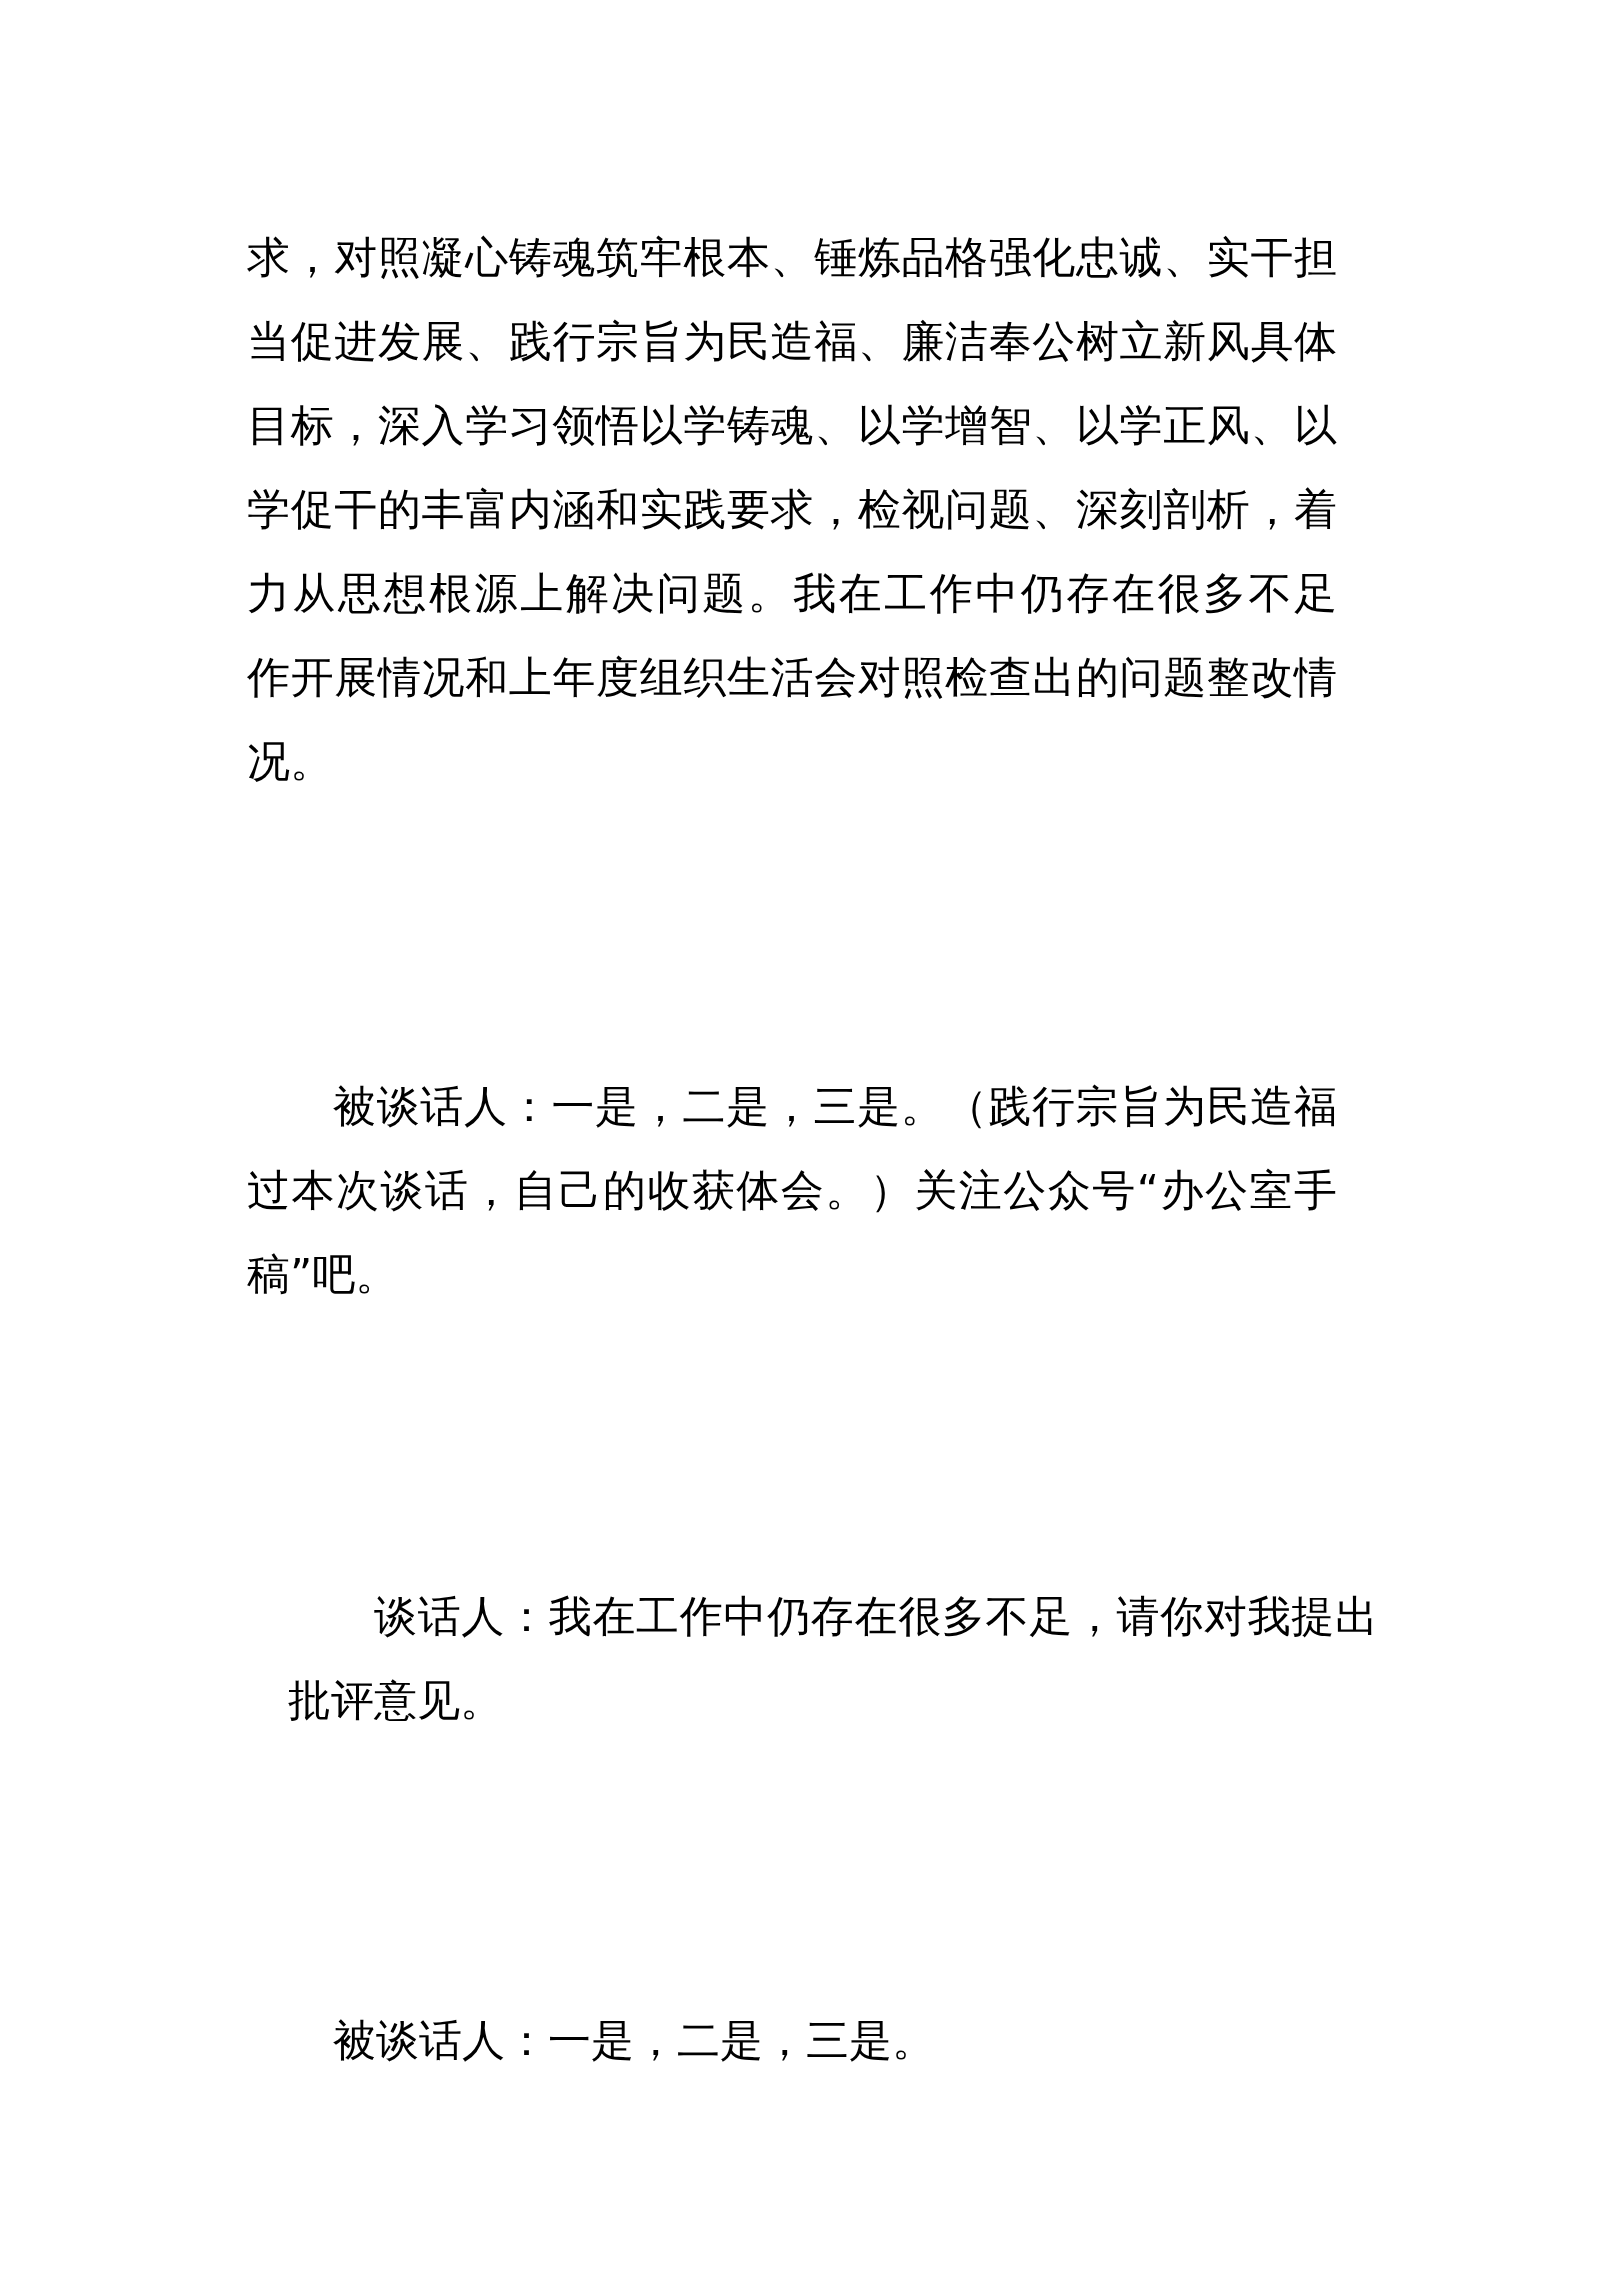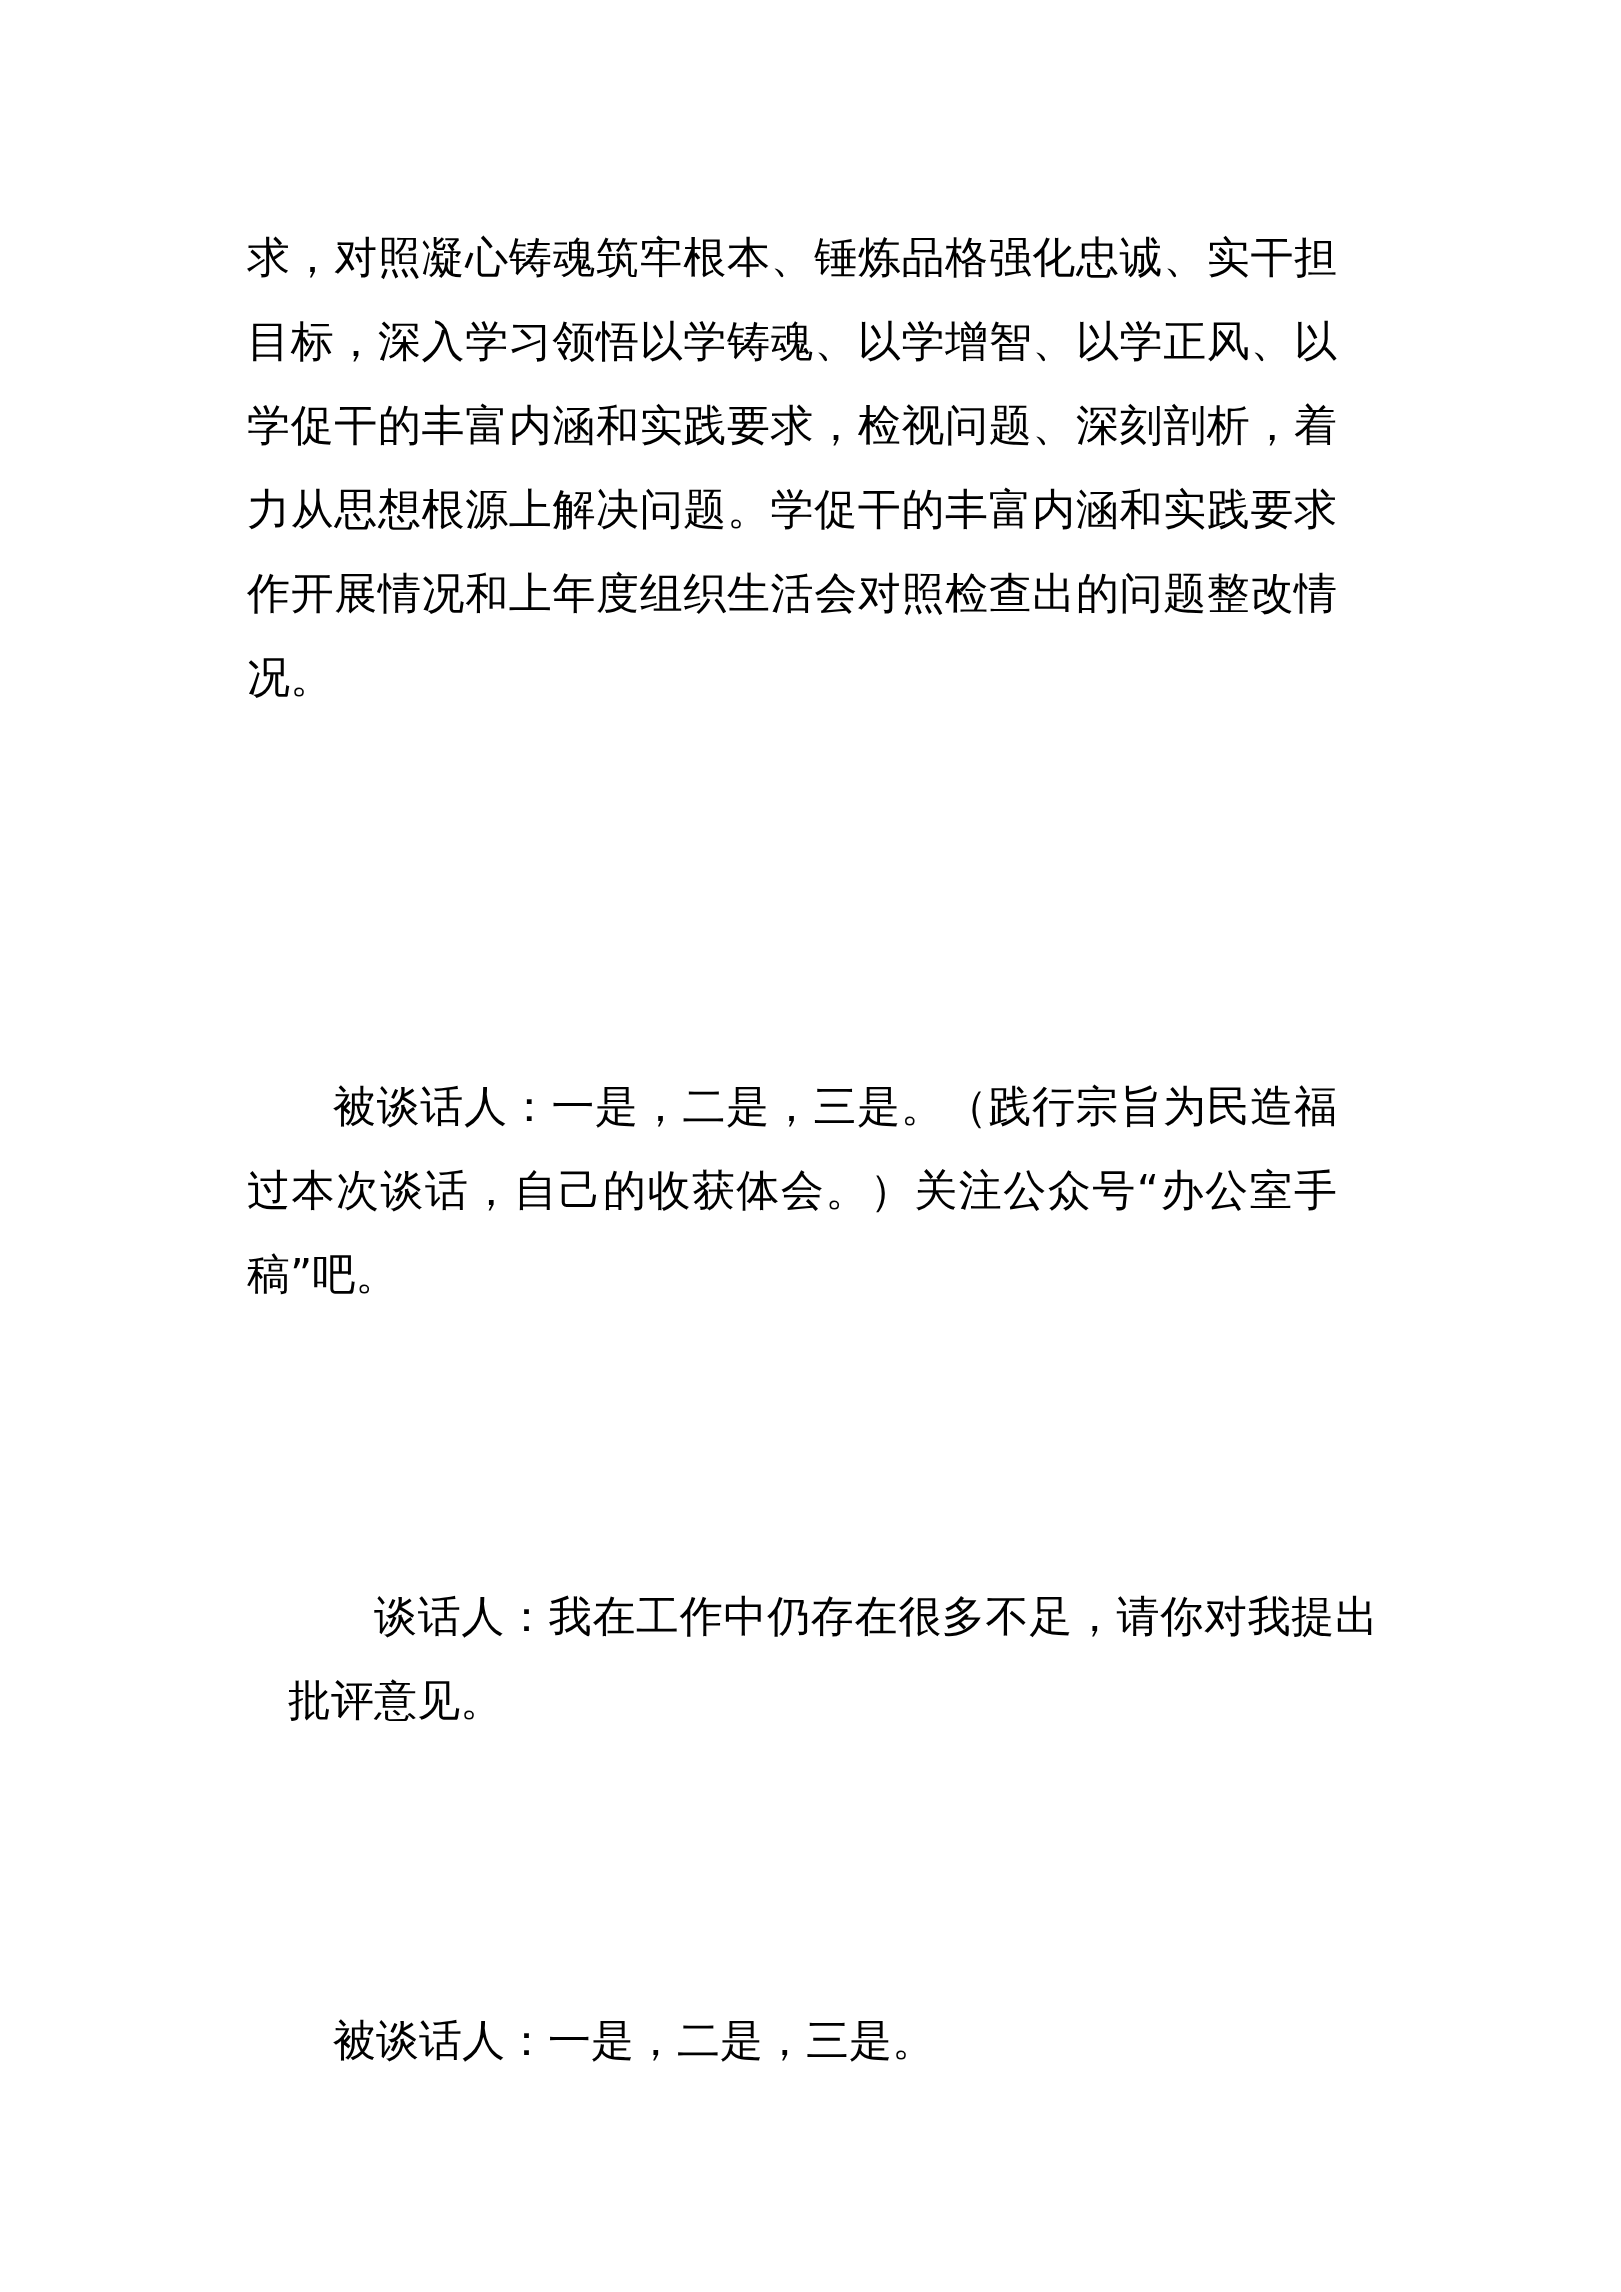--- a/index.html
+++ b/index.html
@@ -49,23 +49,24 @@
     #p3 { top: 1574px; margin-left: 41px; }
     #p4 { top: 1998px; }
   </style>
 </head>
 <body>
 
 <div class="page">
 
   <p class="para" id="p1">
     <span class="line">求，对照凝心铸魂筑牢根本、锤炼品格强化忠诚、实干担</span>
+    <span class="line">当促进发展、践行宗旨为民造福、廉洁奉公树立新风具体</span>
     <span class="line">目标，深入学习领悟以学铸魂、以学增智、以学正风、以</span>
     <span class="line">学促干的丰富内涵和实践要求，检视问题、深刻剖析，着</span>
-    <span class="line">力从思想根源上解决问题。学促干的丰富内涵和实践要求</span>
+    <span class="line">力从思想根源上解决问题。我在工作中仍存在很多不足</span>
     <span class="line">作开展情况和上年度组织生活会对照检查出的问题整改情</span>
     <span class="line last">况。</span>
   </p>
 
   <p class="para" id="p2">
     <span class="line indent">被谈话人：一是，二是，三是。（践行宗旨为民造福</span>
     <span class="line">过本次谈话，自己的收获体会。）关注公众号“办公室手</span>
     <span class="line last">稿”吧。</span>
   </p>
 

